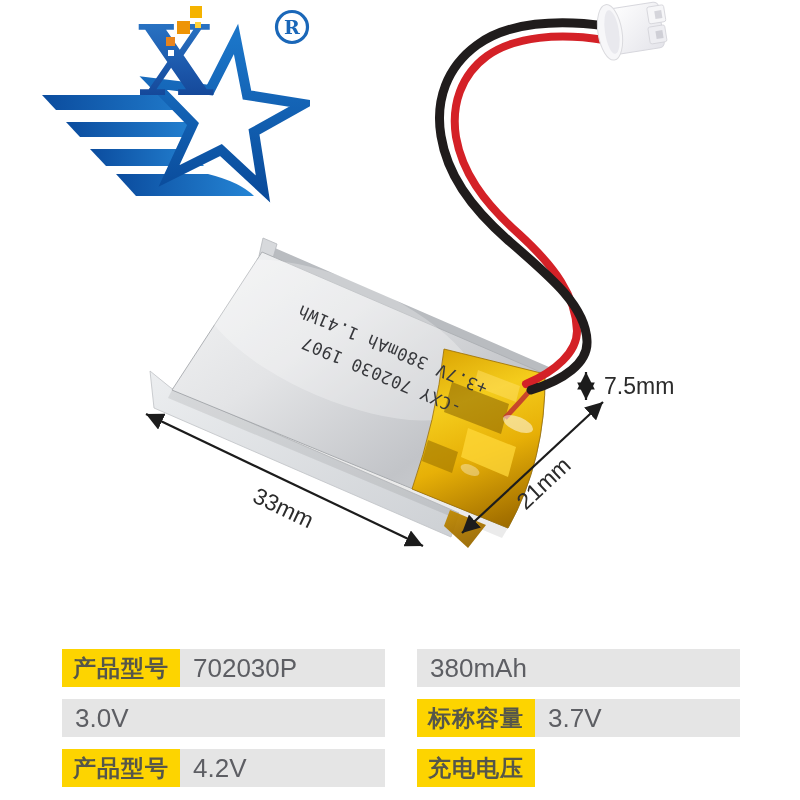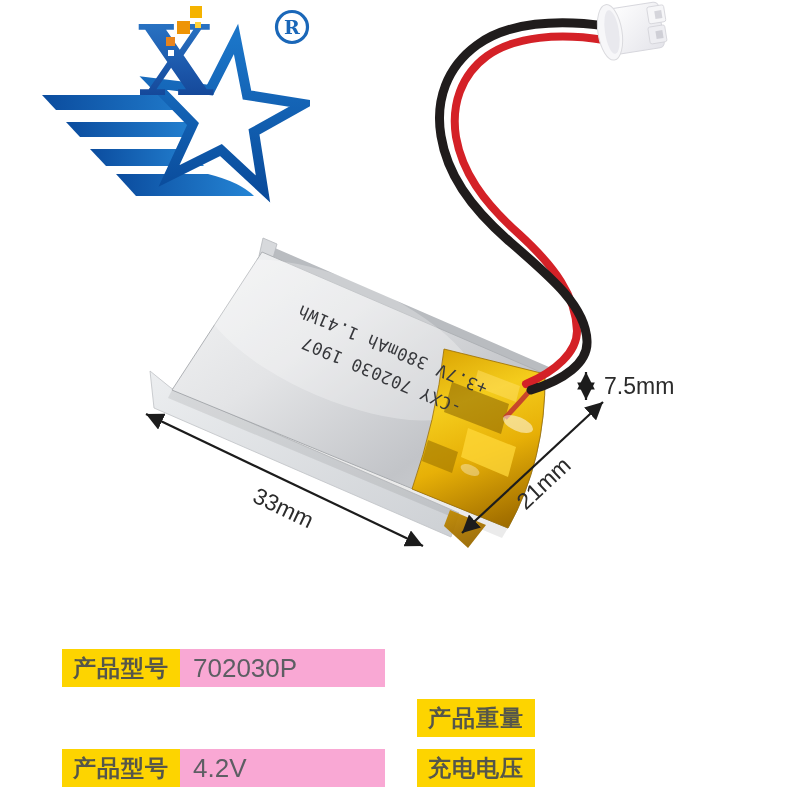--- a/index.html
+++ b/index.html
@@ -5,21 +5,21 @@
   html,body{margin:0;padding:0;background:#fff;}
   .stage{position:relative;width:800px;height:800px;background:#fff;overflow:hidden;
          font-family:"Liberation Sans",sans-serif;}
   .logo-svg{position:absolute;left:40px;top:0;}
   .scene-svg{position:absolute;left:0;top:0;}
   .specs{position:absolute;top:649px;left:62px;display:flex;gap:32px;}
   .spec-col{display:flex;flex-direction:column;gap:12px;}
   .spec-row{display:flex;width:323px;height:38px;}
   .spec-label{width:118px;background:#fdd400;color:#55564a;font-size:23px;font-weight:bold;
               display:flex;align-items:center;justify-content:center;letter-spacing:1px;}
-  .spec-value{flex:1;background:#f9a8d4;color:#5d5e63;font-size:26px;
+  .spec-value{flex:1;background:#e5e5e5;color:#5d5e63;font-size:26px;
               display:flex;align-items:center;padding-left:13px;}
   .dim-text{font-family:"Liberation Sans",sans-serif;font-size:23px;fill:#2b2b2b;}
   .print-text{font-family:"DejaVu Sans Mono",monospace;font-size:17px;fill:#37383c;letter-spacing:.5px;}
 </style>
 </head>
 <body>
 
 <div class="stage">
 
   <svg class="logo-svg" width="270" height="205" viewBox="0 0 270 205">
@@ -137,31 +137,34 @@
     <text class="dim-text" x="604" y="394" text-anchor="start">7.5mm</text>
   </svg>
 
   <div class="specs">
     <div class="spec-col">
       <div class="spec-row">
         <div class="spec-label">产品型号</div>
         <div class="spec-value">702030P</div>
       </div>
       <div class="spec-row">
+        <div class="spec-value">3.0V</div>
       </div>
       <div class="spec-row">
         <div class="spec-label">产品型号</div>
         <div class="spec-value">4.2V</div>
       </div>
     </div>
     <div class="spec-col">
       <div class="spec-row">
+        <div class="spec-value">380mAh</div>
       </div>
       <div class="spec-row">
-        <div class="spec-label">产品重量</div>
+        <div class="spec-label">标称容量</div>
+        <div class="spec-value">3.7V</div>
       </div>
       <div class="spec-row">
         <div class="spec-label">充电电压</div>
       </div>
     </div>
   </div>
 
 </div>
 
 </body></html>

